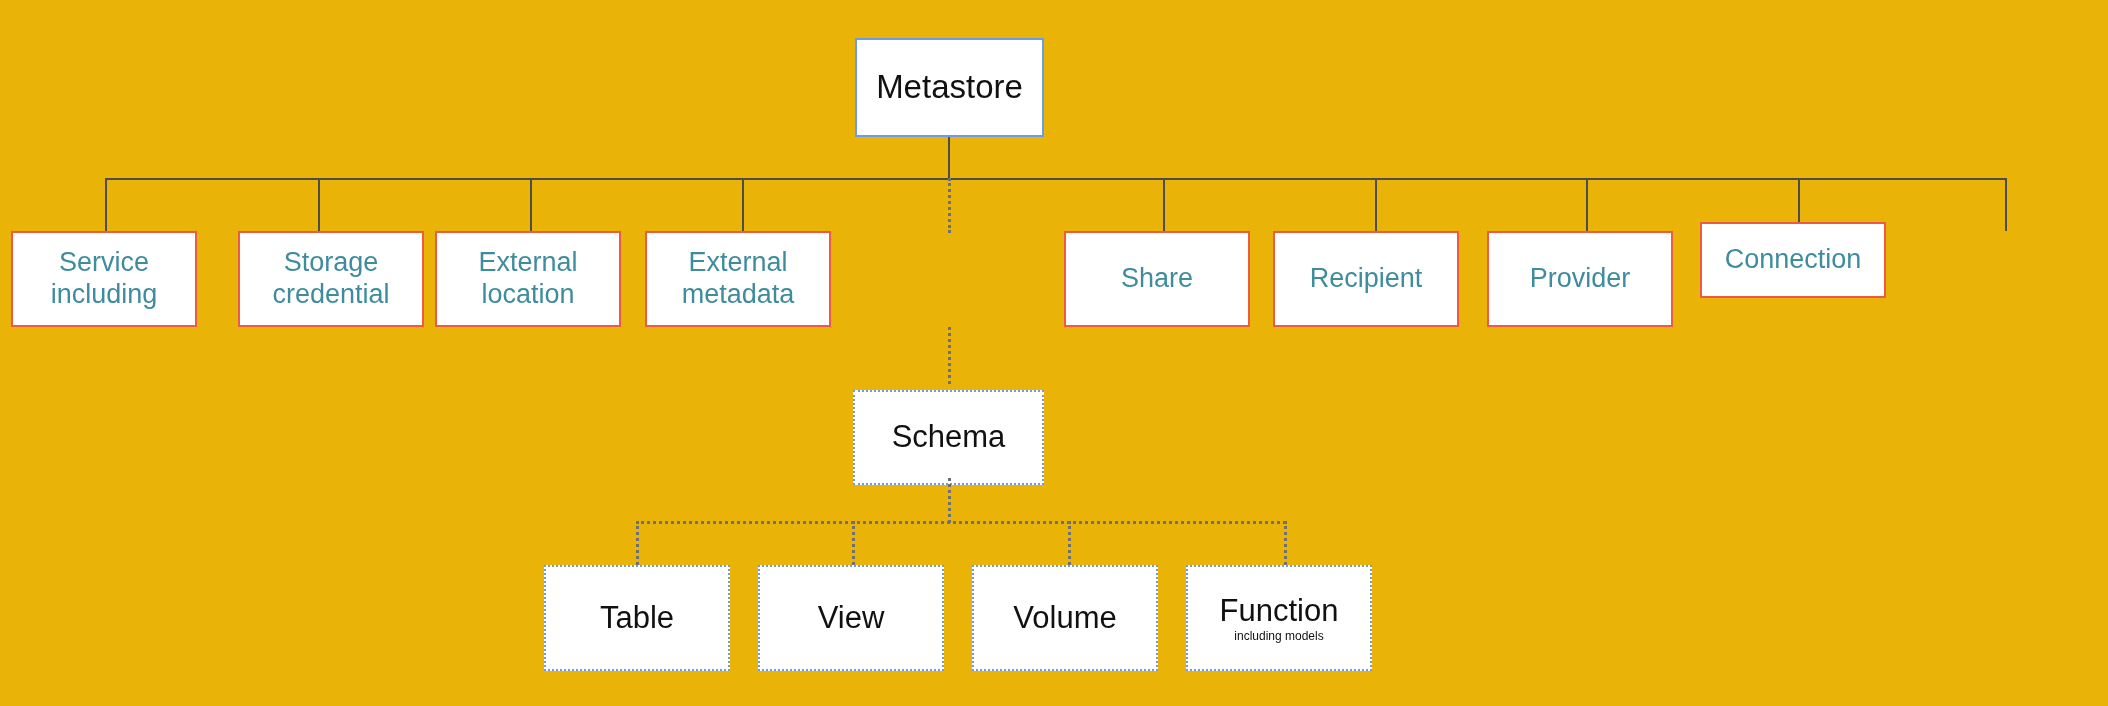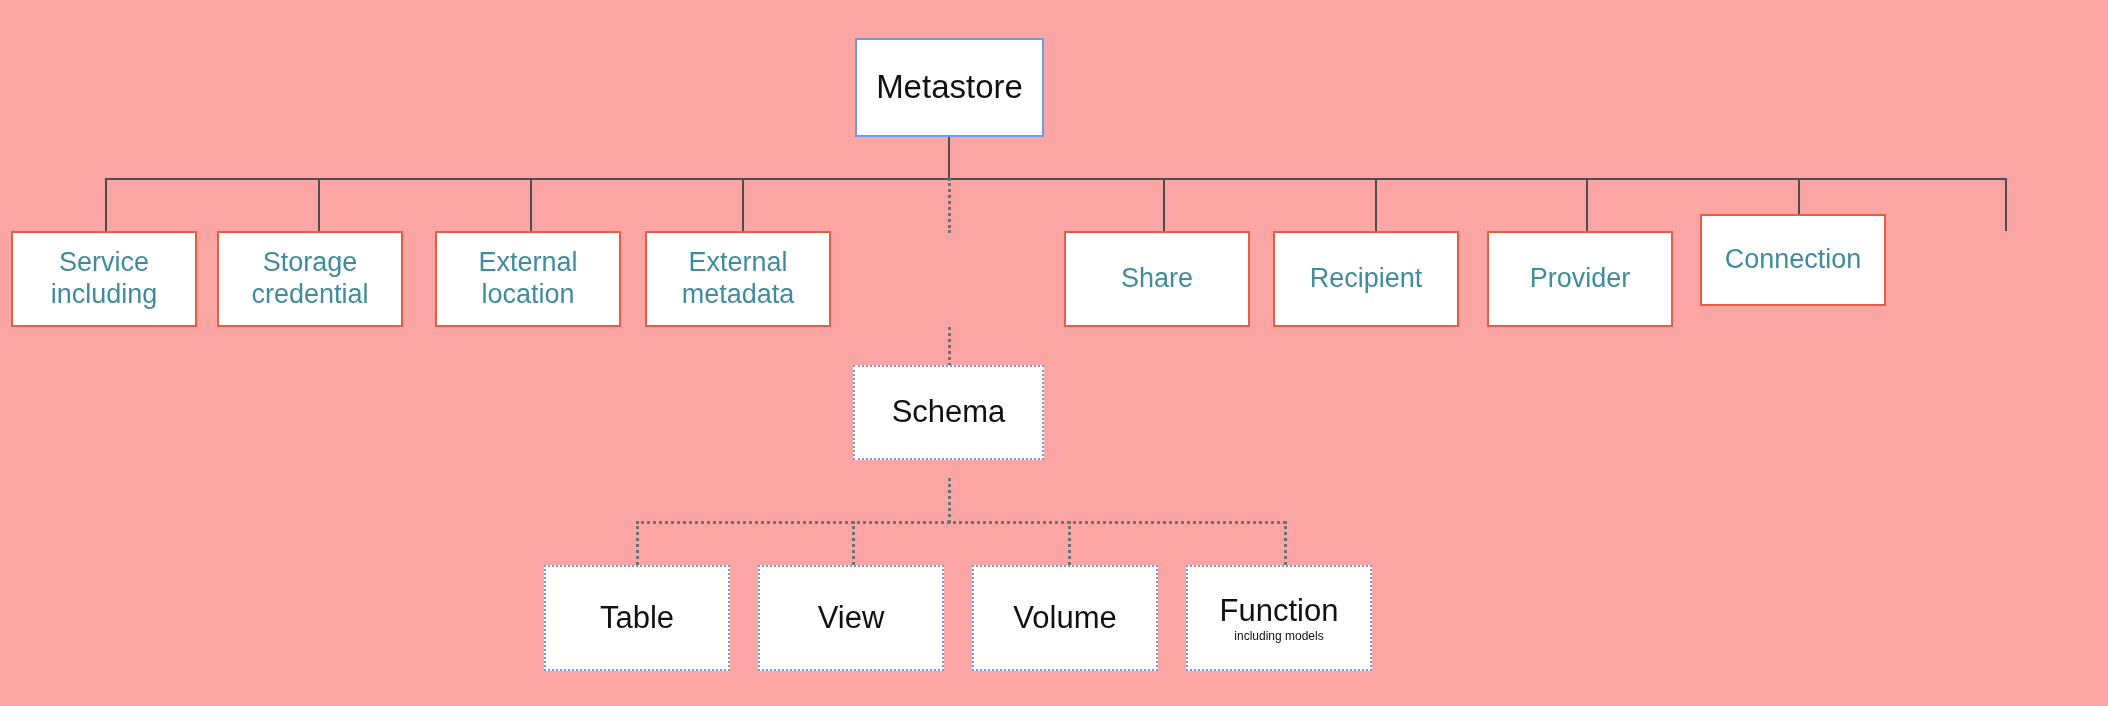--- a/index.html
+++ b/index.html
@@ -10,21 +10,21 @@
   }
   body {
     font-family: "Liberation Sans", "DejaVu Sans", sans-serif;
     -webkit-font-smoothing: antialiased;
   }
 
   #diagram-canvas {
     position: relative;
     width: 2108px;
     height: 706px;
-    background: #fca5a5;
+    background: #eab308;
     overflow: hidden;
   }
 
   
   .node {
     position: absolute;
     box-sizing: border-box;
     background: #ffffff;
     display: flex;
     flex-direction: column;
@@ -109,21 +109,21 @@
   <div class="edge edge--v-solid" style="left:1375px; top:178px; height:53px;"></div>
   <div class="edge edge--v-solid" style="left:1586px; top:178px; height:53px;"></div>
   <div class="edge edge--v-solid" style="left:1798px; top:178px; height:53px;"></div>
   <div class="edge edge--v-solid" style="left:2005px; top:178px; height:53px;"></div>
 
   <div class="node node--red" style="left:11px;   top:231px; width:186px; height:96px;">
     <span class="node__label">Service
 including</span>
   </div>
 
-  <div class="node node--red" style="left:217px;  top:231px; width:186px; height:96px;">
+  <div class="node node--red" style="left:238px;  top:231px; width:186px; height:96px;">
     <span class="node__label">Storage
 credential</span>
   </div>
 
   <div class="node node--red" style="left:435px;  top:231px; width:186px; height:96px;">
     <span class="node__label">External
 location</span>
   </div>
 
   <div class="node node--red" style="left:645px;  top:231px; width:186px; height:96px;">
@@ -136,31 +136,31 @@
   </div>
 
   <div class="node node--red" style="left:1064px; top:231px; width:186px; height:96px;">
     <span class="node__label">Share</span>
   </div>
 
   <div class="node node--red" style="left:1487px; top:231px; width:186px; height:96px;">
     <span class="node__label">Provider</span>
   </div>
 
-  <div class="node node--red" style="left:1700px; top:214px; width:186px; height:92px;">
+  <div class="node node--red" style="left:1700px; top:222px; width:186px; height:76px;">
     <span class="node__label">Connection</span>
   </div>
 
 
   <div class="edge edge--v-dot" style="left:948px; top:178px; height:55px;"></div>
 
 
   <div class="edge edge--v-dot" style="left:948px; top:327px; height:57px;"></div>
 
-  <div class="node node--dotted" style="left:853px; top:365px; width:191px; height:95px;">
+  <div class="node node--dotted" style="left:853px; top:390px; width:191px; height:95px;">
     <span class="node__label">Schema</span>
   </div>
 
   <div class="edge edge--v-dot" style="left:948px; top:478px; height:45px;"></div>
 
   <div class="edge edge--h-dot" style="left:636px; top:521px; width:650px;"></div>
 
   <div class="edge edge--v-dot" style="left:636px;  top:521px; height:44px;"></div>
   <div class="edge edge--v-dot" style="left:852px;  top:521px; height:44px;"></div>
   <div class="edge edge--v-dot" style="left:1068px; top:521px; height:44px;"></div>

